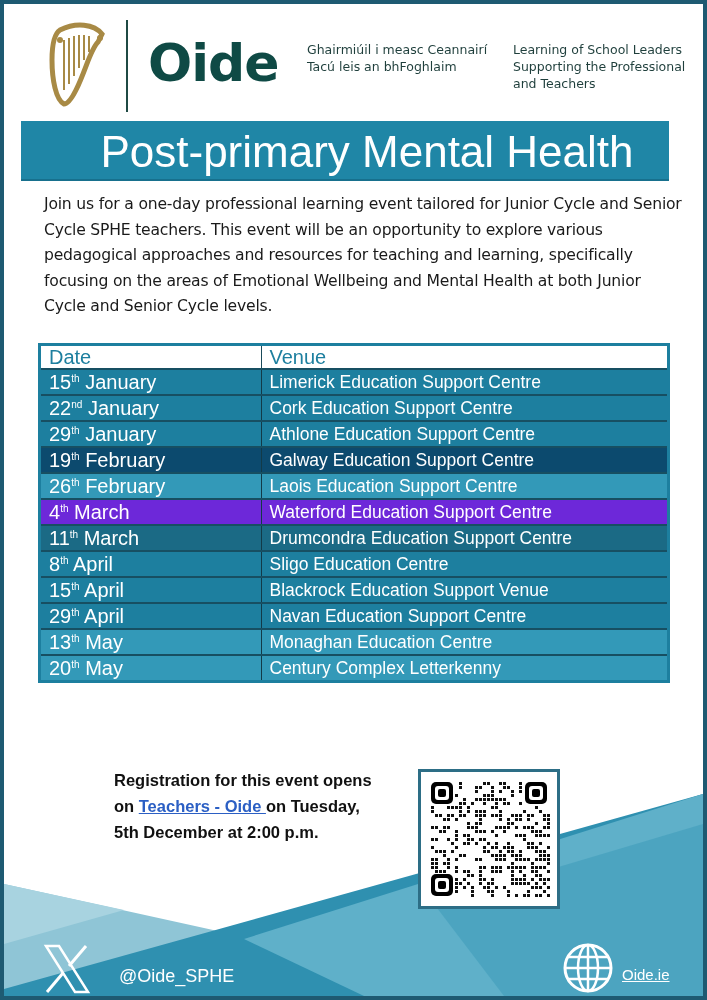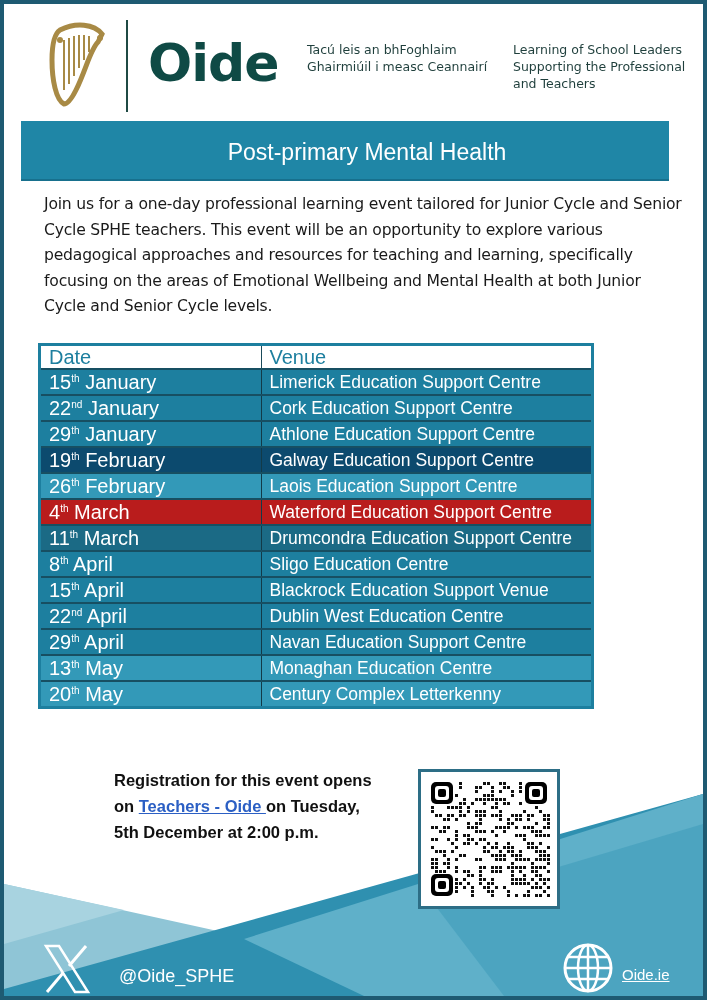--- a/index.html
+++ b/index.html
@@ -11,27 +11,27 @@
   .harp { position:absolute; left:22px; top:16px; width:60px; height:90px; }
   .vdivider { position:absolute; left:102px; top:16px; width:2px; height:92px; background:#1f4a44; }
   .brand { position:absolute; left:124px; top:24px; font-family:"DejaVu Sans", sans-serif; font-weight:bold; font-size:52px; color:#0f4a45; letter-spacing:-1px; line-height:70px; }
   .tag-ga, .tag-en { position:absolute; top:37px; font-family:"DejaVu Sans", sans-serif; font-size:12.5px; line-height:17px; color:#1f3f3c; }
   .tag-ga { left:283px; }
   .tag-en { left:489px; }
   .tag-ga div, .tag-en div { white-space:nowrap; }
 
   
   .title-bar { position:absolute; left:17px; top:117px; width:648px; height:58px; background:#1f86a6; border-bottom:2px solid #17708d; }
-  .title-bar h1 { margin:0; text-align:center; color:#ffffff; font-weight:normal; font-size:23px; line-height:62px;padding-left:44px; }
+  .title-bar h1 { margin:0; text-align:center; color:#ffffff; font-weight:normal; font-size:44px; line-height:62px;padding-left:44px; }
 
   
   .intro { position:absolute; left:34px; top:182px; width:640px; font-family:"DejaVu Sans", sans-serif; font-size:15.6px; line-height:25.5px; color:#1a1a1a; letter-spacing:-0.2px; }
 
   
-  .schedule { position:absolute; left:34px; top:339px; width:556px; border:3px solid #1d7f9f; background:#1d7f9f; box-sizing:border-box; }
+  .schedule { position:absolute; left:34px; top:339px; width:632px; border:3px solid #1d7f9f; background:#1d7f9f; box-sizing:border-box; }
   .schedule table { width:100%; border-collapse:collapse; table-layout:fixed; }
   .schedule th, .schedule td { padding:0 0 0 8px; text-align:left; font-weight:normal; white-space:nowrap; overflow:hidden; }
   .schedule th { background:#ffffff; color:#1d7f9f; font-size:20px; height:22px; line-height:22px; border-right:1px solid #1a4a5a; }
   .schedule th + th { border-right:none; }
   .schedule td { color:#ffffff; height:24px; line-height:24px; border-top:2px solid #174f62; }
   .schedule td.date { font-size:20px; border-right:1px solid #123a48; }
   .schedule td.venue { font-size:17.5px; }
   .schedule td.date sup { font-size:10px; vertical-align:7px; line-height:0; }
   .schedule col.c1 { width:220px; }
 
@@ -68,22 +68,22 @@
       <line x1="28" y1="16" x2="28" y2="56" stroke="#a88a45" stroke-width="2"></line>
       <line x1="33" y1="15" x2="33" y2="48" stroke="#a88a45" stroke-width="2"></line>
       <line x1="38" y1="15" x2="38" y2="40" stroke="#a88a45" stroke-width="2"></line>
       <line x1="43" y1="16" x2="43" y2="32" stroke="#a88a45" stroke-width="2"></line>
       <circle cx="14" cy="20" r="3" fill="#a88a45"></circle>
       <circle cx="54" cy="18" r="3" fill="#a88a45"></circle>
     </svg>
     <div class="vdivider"></div>
     <div class="brand">Oide</div>
     <div class="tag-ga">
+      <div>Ghairmiúil i measc Ceannairí</div>
       <div>Tacú leis an bhFoghlaim</div>
-      <div>Ghairmiúil i measc Ceannairí</div>
     </div>
     <div class="tag-en">
       <div>Learning of School Leaders</div>
       <div>Supporting the Professional</div>
       <div>and Teachers</div>
     </div>
   </div>
 
   <div class="title-bar">
     <h1>Post-primary Mental Health</h1>
@@ -117,39 +117,35 @@
             <td class="venue">Athlone Education Support Centre</td>
           </tr>
           <tr style="background: #0c4a6e;">
             <td class="date"><span>19</span><sup>th</sup> <span>February</span></td>
             <td class="venue">Galway Education Support Centre</td>
           </tr>
           <tr style="background: rgb(51, 153, 184);">
             <td class="date"><span>26</span><sup>th</sup> <span>February</span></td>
             <td class="venue">Laois Education Support Centre</td>
           </tr>
-          <tr style="background: #b91c1c;">
+          <tr style="background: #6d28d9;">
             <td class="date"><span>4</span><sup>th</sup> <span>March</span></td>
             <td class="venue">Waterford Education Support Centre</td>
           </tr>
           <tr style="background: rgb(27, 106, 133);">
             <td class="date"><span>11</span><sup>th</sup> <span>March</span></td>
             <td class="venue">Drumcondra Education Support Centre</td>
           </tr>
           <tr style="background: rgb(29, 127, 159);">
             <td class="date"><span>8</span><sup>th</sup> <span>April</span></td>
             <td class="venue">Sligo Education Centre</td>
           </tr>
           <tr style="background: rgb(29, 127, 159);">
             <td class="date"><span>15</span><sup>th</sup> <span>April</span></td>
             <td class="venue">Blackrock Education Support Venue</td>
-          </tr>
-          <tr style="background: rgb(29, 127, 159);">
-            <td class="date"><span>22</span><sup>nd</sup> <span>April</span></td>
-            <td class="venue">Dublin West Education Centre</td>
           </tr>
           <tr style="background: rgb(29, 127, 159);">
             <td class="date"><span>29</span><sup>th</sup> <span>April</span></td>
             <td class="venue">Navan Education Support Centre</td>
           </tr>
           <tr style="background: rgb(51, 153, 184);">
             <td class="date"><span>13</span><sup>th</sup> <span>May</span></td>
             <td class="venue">Monaghan Education Centre</td>
           </tr>
           <tr style="background: rgb(51, 153, 184);">

